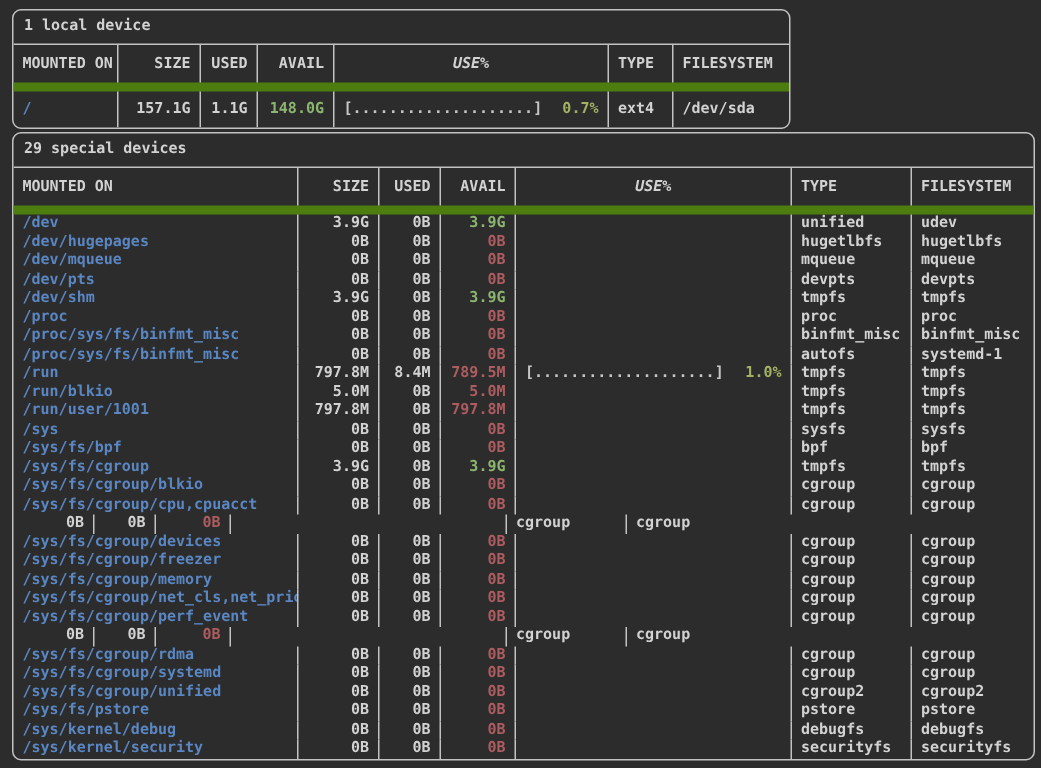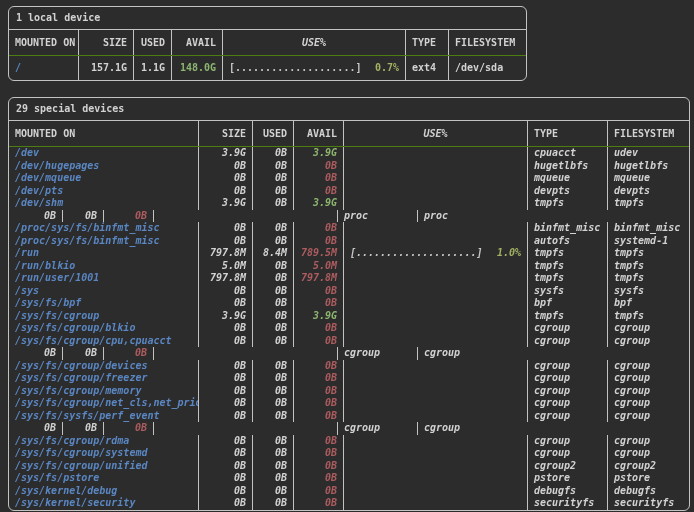--- a/index.html
+++ b/index.html
@@ -12,32 +12,32 @@
     font-size:10px;
     color:#d2d2d2;
     overflow:hidden;
   }
   .dtable {
     border:1px solid #c2c2c2;
     border-radius:6px;
     overflow:hidden;
     background:#2c2c2c;
   }
-  #local-table { width:517px; margin-bottom:16px; }
+  #local-table { width:517px; margin-bottom:2px; }
   #special-table { width:680px; }
   .title-row {
     height:22px; line-height:22px;
     padding-left:7px;
     border-bottom:1px solid #c2c2c2;
     white-space:nowrap;
   }
-  .header-row { display:flex; height:25px; line-height:25px; border-bottom:1px solid #4d7c0f; }
+  .header-row { display:flex; height:25px; line-height:25px; border-bottom:6px solid #4d7c0f; }
   .row { display:flex; }
   #local-table .row { height:24px; line-height:24px; }
-  #special-table .row { height:12.5px; line-height:12.5px;font-style:italic; }
+  #special-table .row { height:12.5px; line-height:12.5px; }
   .cell {
     box-sizing:border-box;
     border-right:1px solid #c2c2c2;
     padding:0 6px;
     white-space:nowrap; overflow:hidden;
   }
   .cell:last-child { border-right:none; }
   .r { text-align:right; }
   .ctr { text-align:center;font-style:italic; }
   
@@ -97,21 +97,21 @@
   <div class="rows" id="special-rows">
   <div class="row">
     <div class="cell mount c2-mount">/dev</div>
     <div class="cell r c2-size">3.9G</div>
     <div class="cell r c2-used">0B</div>
     <div class="cell r c2-avail avail-ok">3.9G</div>
     <div class="cell use-flex c2-use">
       <span class="bar"></span>
       <span class="pct"></span>
     </div>
-    <div class="cell c2-type">cpuacct</div>
+    <div class="cell c2-type">unified</div>
     <div class="cell c2-fs">udev</div>
   </div>
 
   <div class="row">
     <div class="cell mount c2-mount">/dev/hugepages</div>
     <div class="cell r c2-size">0B</div>
     <div class="cell r c2-used">0B</div>
     <div class="cell r c2-avail avail-low">0B</div>
     <div class="cell use-flex c2-use">
       <span class="bar"></span>
@@ -154,20 +154,21 @@
     <div class="cell r c2-avail avail-ok">3.9G</div>
     <div class="cell use-flex c2-use">
       <span class="bar"></span>
       <span class="pct"></span>
     </div>
     <div class="cell c2-type">tmpfs</div>
     <div class="cell c2-fs">tmpfs</div>
   </div>
 
   <div class="row">
+    <div class="cell mount c2-mount">/proc</div>
     <div class="cell r c2-size">0B</div>
     <div class="cell r c2-used">0B</div>
     <div class="cell r c2-avail avail-low">0B</div>
     <div class="cell use-flex c2-use">
       <span class="bar"></span>
       <span class="pct"></span>
     </div>
     <div class="cell c2-type">proc</div>
     <div class="cell c2-fs">proc</div>
   </div>
@@ -360,21 +361,21 @@
     <div class="cell r c2-avail avail-low">0B</div>
     <div class="cell use-flex c2-use">
       <span class="bar"></span>
       <span class="pct"></span>
     </div>
     <div class="cell c2-type">cgroup</div>
     <div class="cell c2-fs">cgroup</div>
   </div>
 
   <div class="row">
-    <div class="cell mount c2-mount">/sys/fs/sysfs/perf_event</div>
+    <div class="cell mount c2-mount">/sys/fs/cgroup/perf_event</div>
     <div class="cell r c2-size">0B</div>
     <div class="cell r c2-used">0B</div>
     <div class="cell r c2-avail avail-low">0B</div>
     <div class="cell use-flex c2-use">
       <span class="bar"></span>
       <span class="pct"></span>
     </div>
     <div class="cell c2-type">cgroup</div>
     <div class="cell c2-fs">cgroup</div>
   </div>

